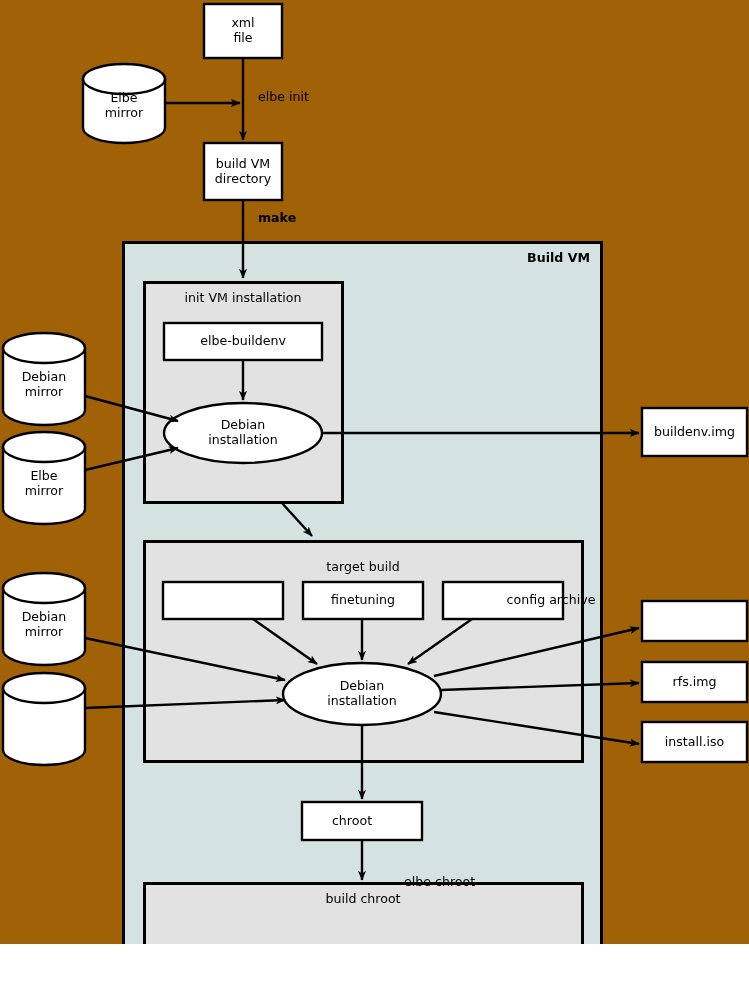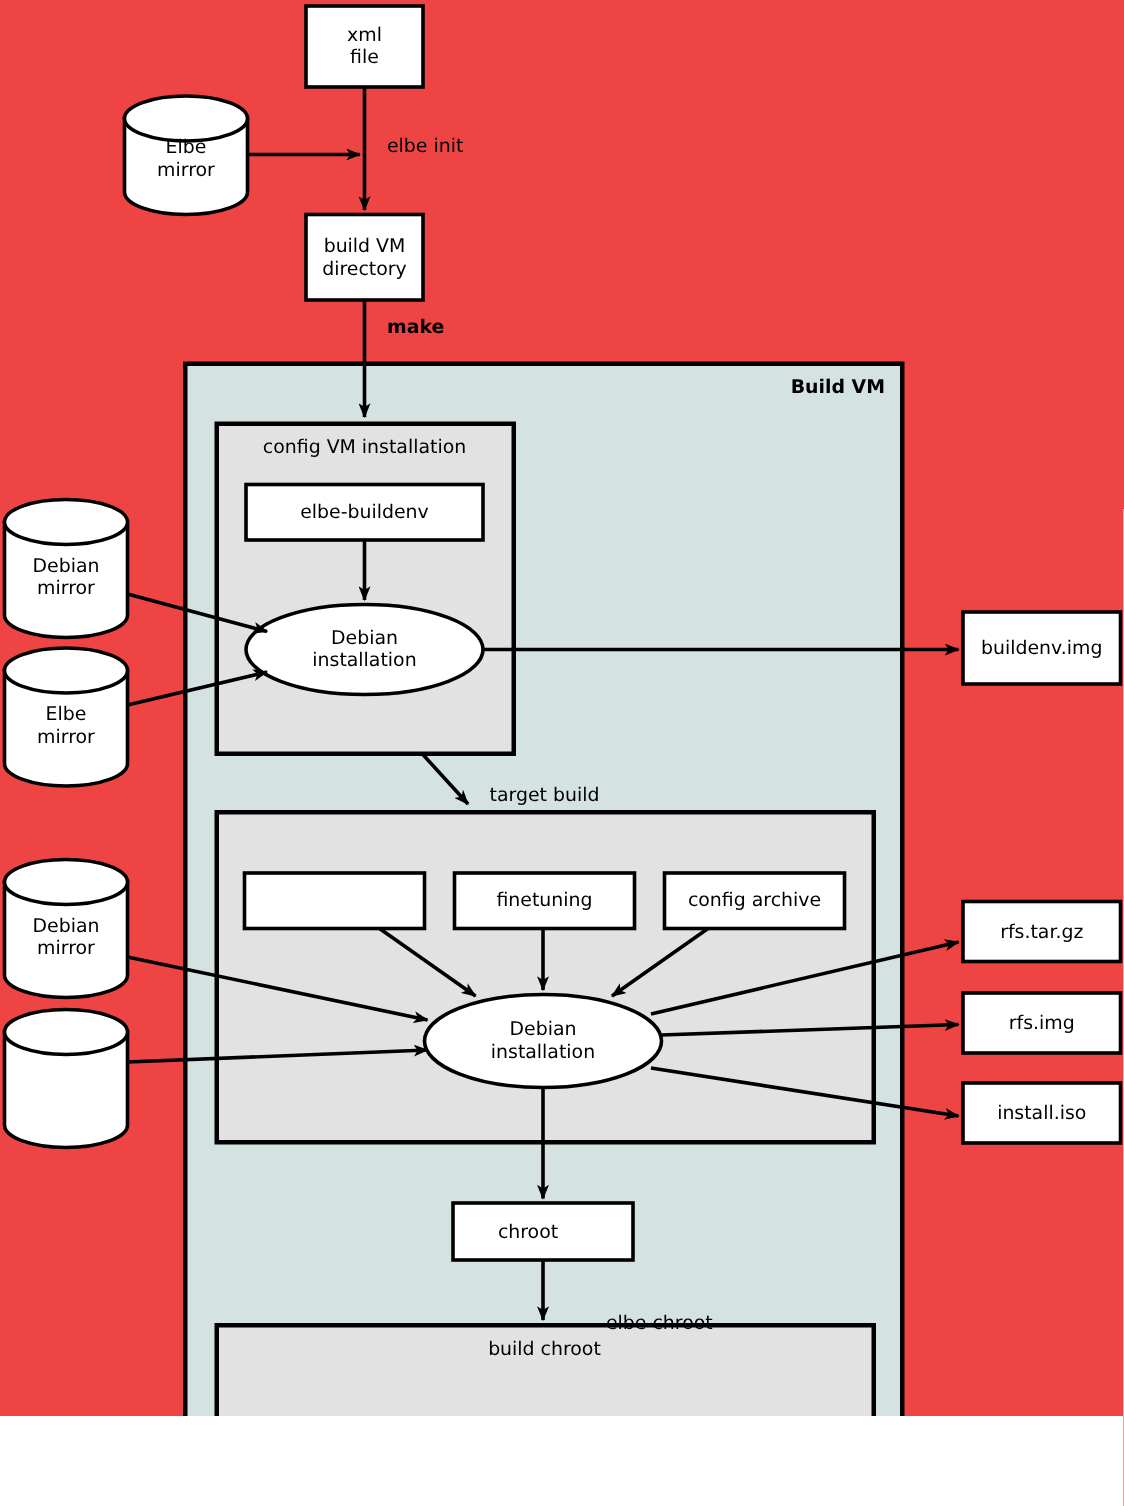--- a/index.html
+++ b/index.html
@@ -1,17 +1,17 @@
 <!DOCTYPE html>
 <html><head>
 <meta charset="utf-8">
 <style>
   html,body{margin:0;padding:0;background:#ffffff;}
   body{font-family:"DejaVu Sans","Liberation Sans",sans-serif;}
-  #stage{position:relative;width:749px;height:944px;background:#ef4444;overflow:hidden;}
+  #stage{position:relative;width:749px;height:944px;background:#a16207;overflow:hidden;}
   #stage svg{position:absolute;left:0;top:0;width:749px;height:1004px;}
   .lbl{position:absolute;text-align:center;color:#000;line-height:1.18;
        display:flex;align-items:center;justify-content:center;pointer-events:none;}
   .f13{font-size:12.6px;}
   .f13b{font-size:12.6px;font-weight:bold;}
 </style>
 </head>
 <body>
 
 <div id="stage">
@@ -120,48 +120,47 @@
       <div>xml<br>file</div>
     </div>
   <div class="lbl f13" style="left:83px;top:84px;width:82px;height:44px;">
       <div>Elbe<br>mirror</div>
     </div>
   <div class="lbl f13" style="left:204px;top:143px;width:78px;height:57px;">
       <div>build VM<br>directory</div>
     </div>
 
   <div class="lbl f13b" style="left:430px;top:248px;width:160px;height:20px;justify-content:flex-end;">Build VM</div>
-  <div class="lbl f13" style="left:144px;top:288px;width:198px;height:20px;">config VM installation</div>
+  <div class="lbl f13" style="left:144px;top:288px;width:198px;height:20px;">init VM installation</div>
 
   <div class="lbl f13" style="left:164px;top:323px;width:158px;height:37px;">elbe-buildenv</div>
   <div class="lbl f13" style="left:164px;top:411px;width:158px;height:44px;">
       <div>Debian<br>installation</div>
     </div>
 
   <div class="lbl f13" style="left:3px;top:363px;width:82px;height:44px;">
       <div>Debian<br>mirror</div>
     </div>
   <div class="lbl f13" style="left:3px;top:462px;width:82px;height:44px;">
       <div>Elbe<br>mirror</div>
     </div>
   <div class="lbl f13" style="left:642px;top:408px;width:105px;height:48px;">buildenv.img</div>
 
-  <div class="lbl f13" style="left:144px;top:520px;width:438px;height:20px;">target build</div>
+  <div class="lbl f13" style="left:144px;top:557px;width:438px;height:20px;">target build</div>
 
   <div class="lbl f13" style="left:303px;top:582px;width:120px;height:37px;">finetuning</div>
-  <div class="lbl f13" style="left:443px;top:582px;width:120px;height:37px;">config archive</div>
+  <div class="lbl f13" style="left:443px;top:582px;width:120px;height:37px;padding-left:48px;">config archive</div>
   <div class="lbl f13" style="left:283px;top:672px;width:158px;height:44px;">
       <div>Debian<br>installation</div>
     </div>
 
   <div class="lbl f13" style="left:3px;top:603px;width:82px;height:44px;">
       <div>Debian<br>mirror</div>
     </div>
 
-  <div class="lbl f13" style="left:642px;top:601px;width:105px;height:40px;">rfs.tar.gz</div>
   <div class="lbl f13" style="left:642px;top:662px;width:105px;height:40px;">rfs.img</div>
   <div class="lbl f13" style="left:642px;top:722px;width:105px;height:40px;">install.iso</div>
 
   <div class="lbl f13" style="left:292px;top:802px;width:120px;height:38px;">chroot</div>
   <div class="lbl f13" style="left:144px;top:889px;width:438px;height:20px;">build chroot</div>
 
   <div class="lbl f13" style="left:258px;top:88px;width:90px;height:18px;justify-content:flex-start;">elbe init</div>
   <div class="lbl f13" style="left:258px;top:209px;width:90px;height:18px;justify-content:flex-start;font-weight:bold;">make</div>
   <div class="lbl f13" style="left:404px;top:849px;width:110px;height:18px;justify-content:flex-start;margin-top:24px;">elbe chroot</div>
 

